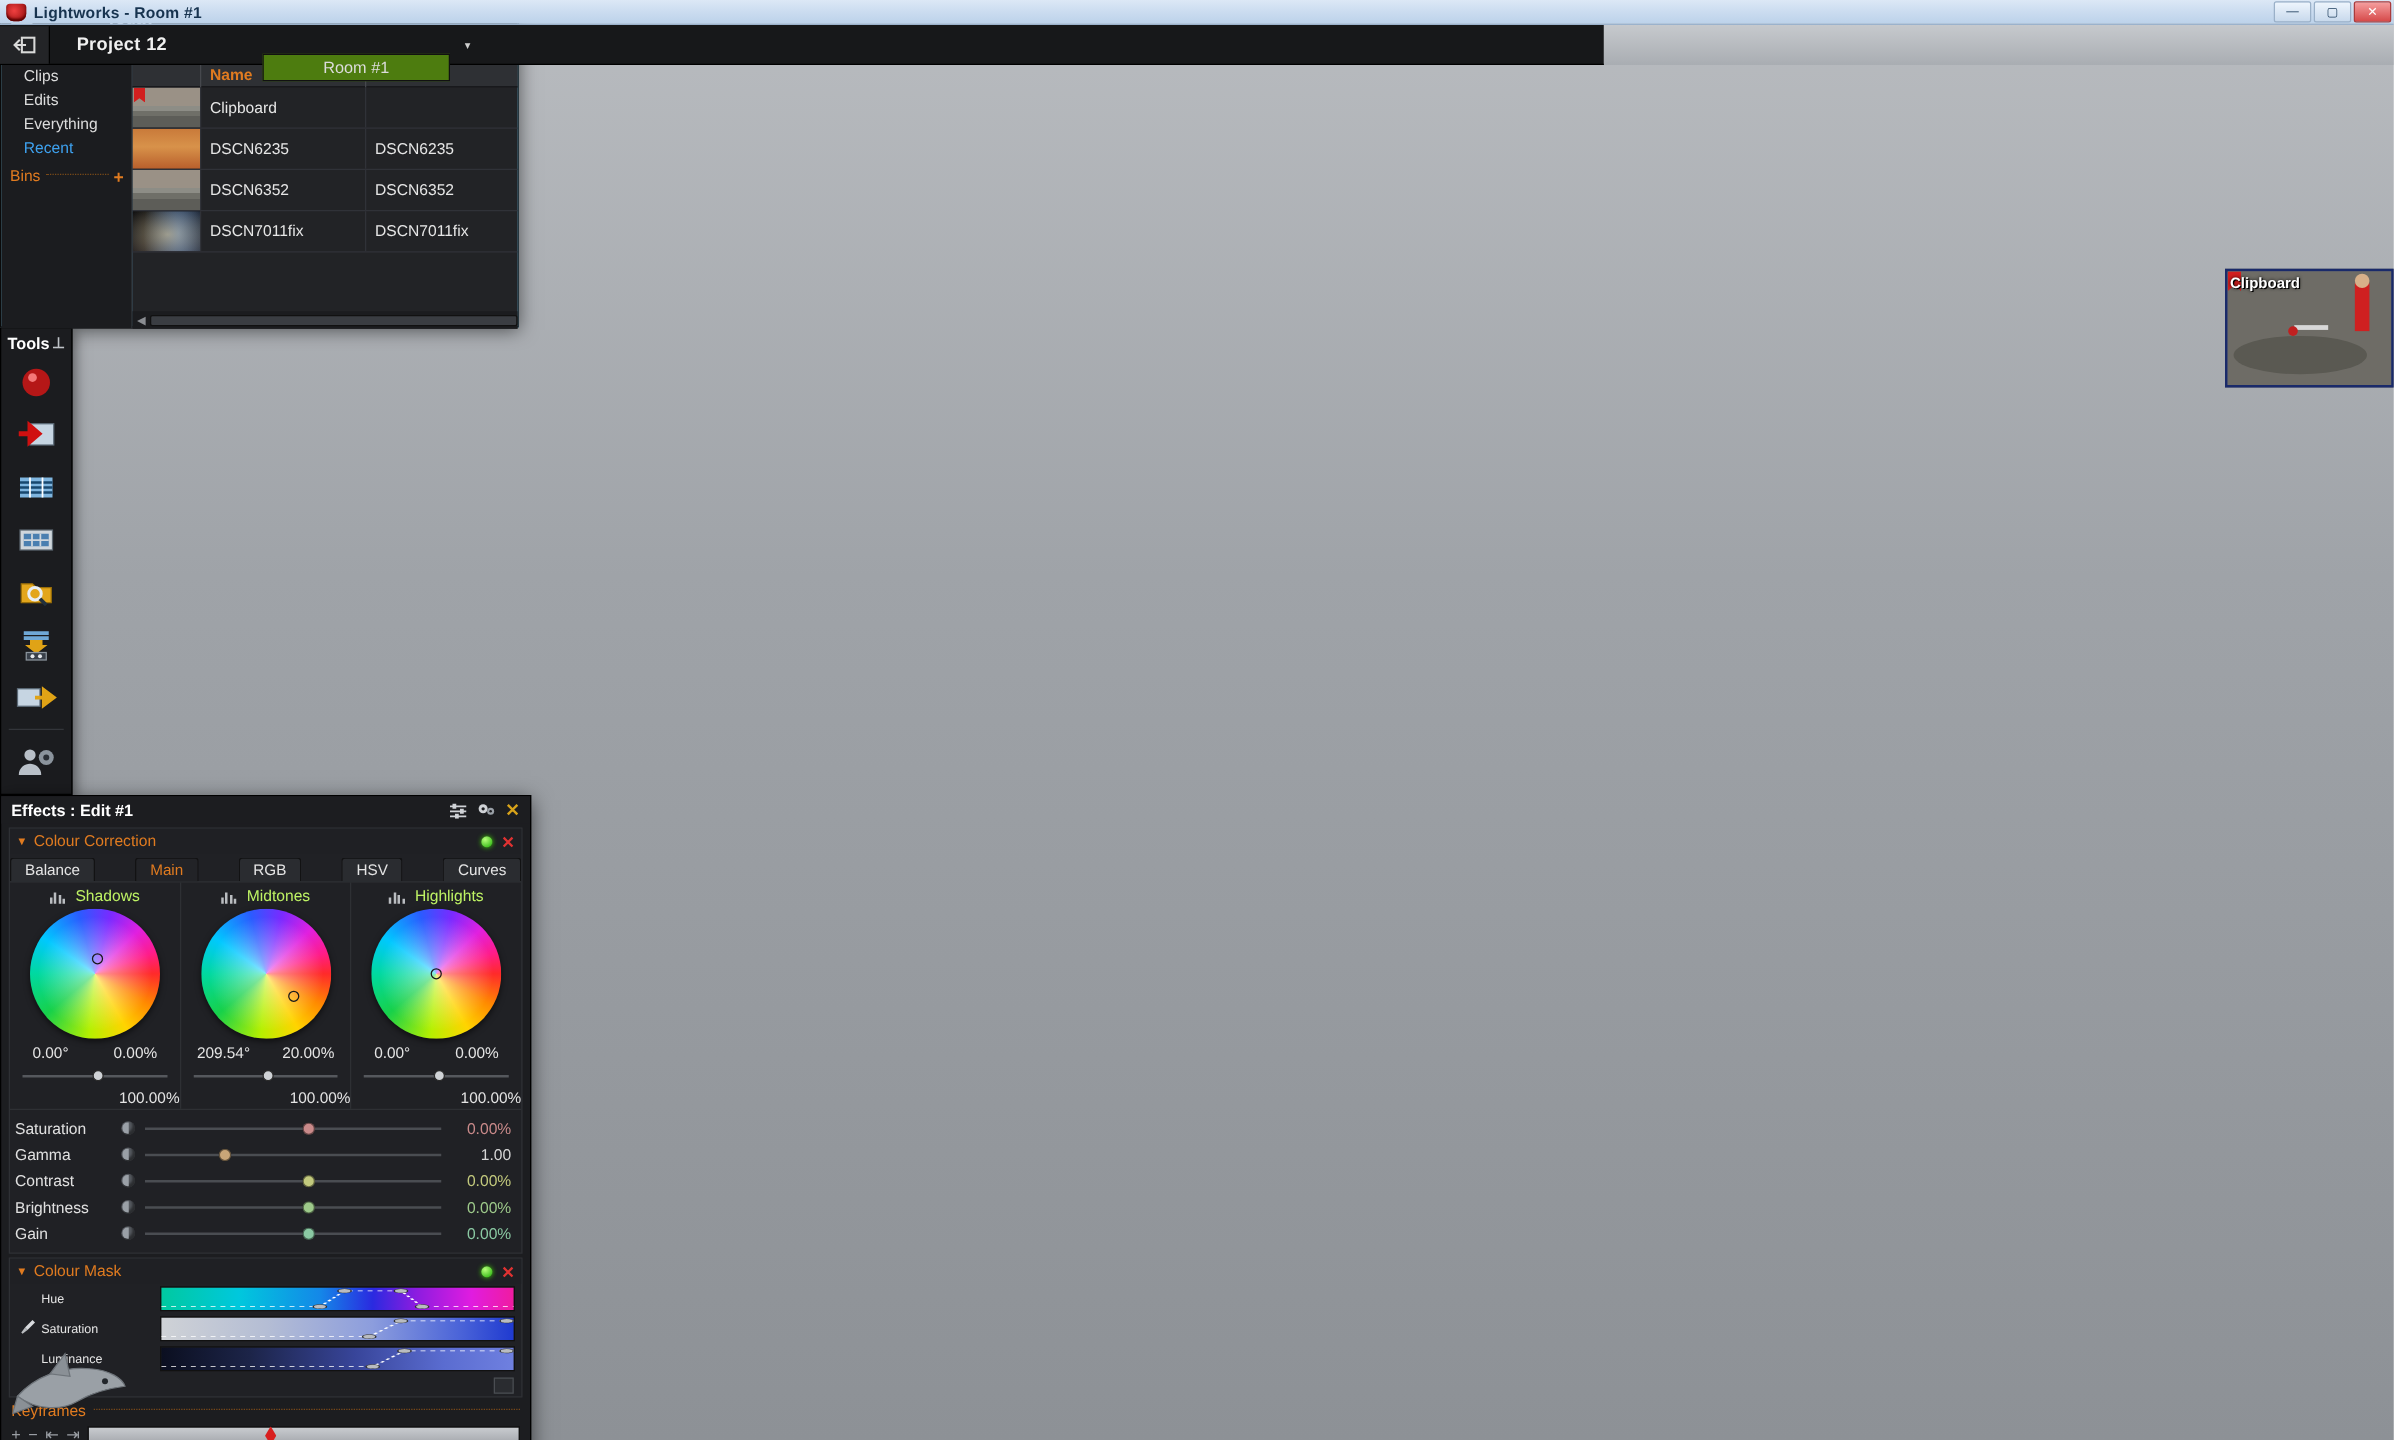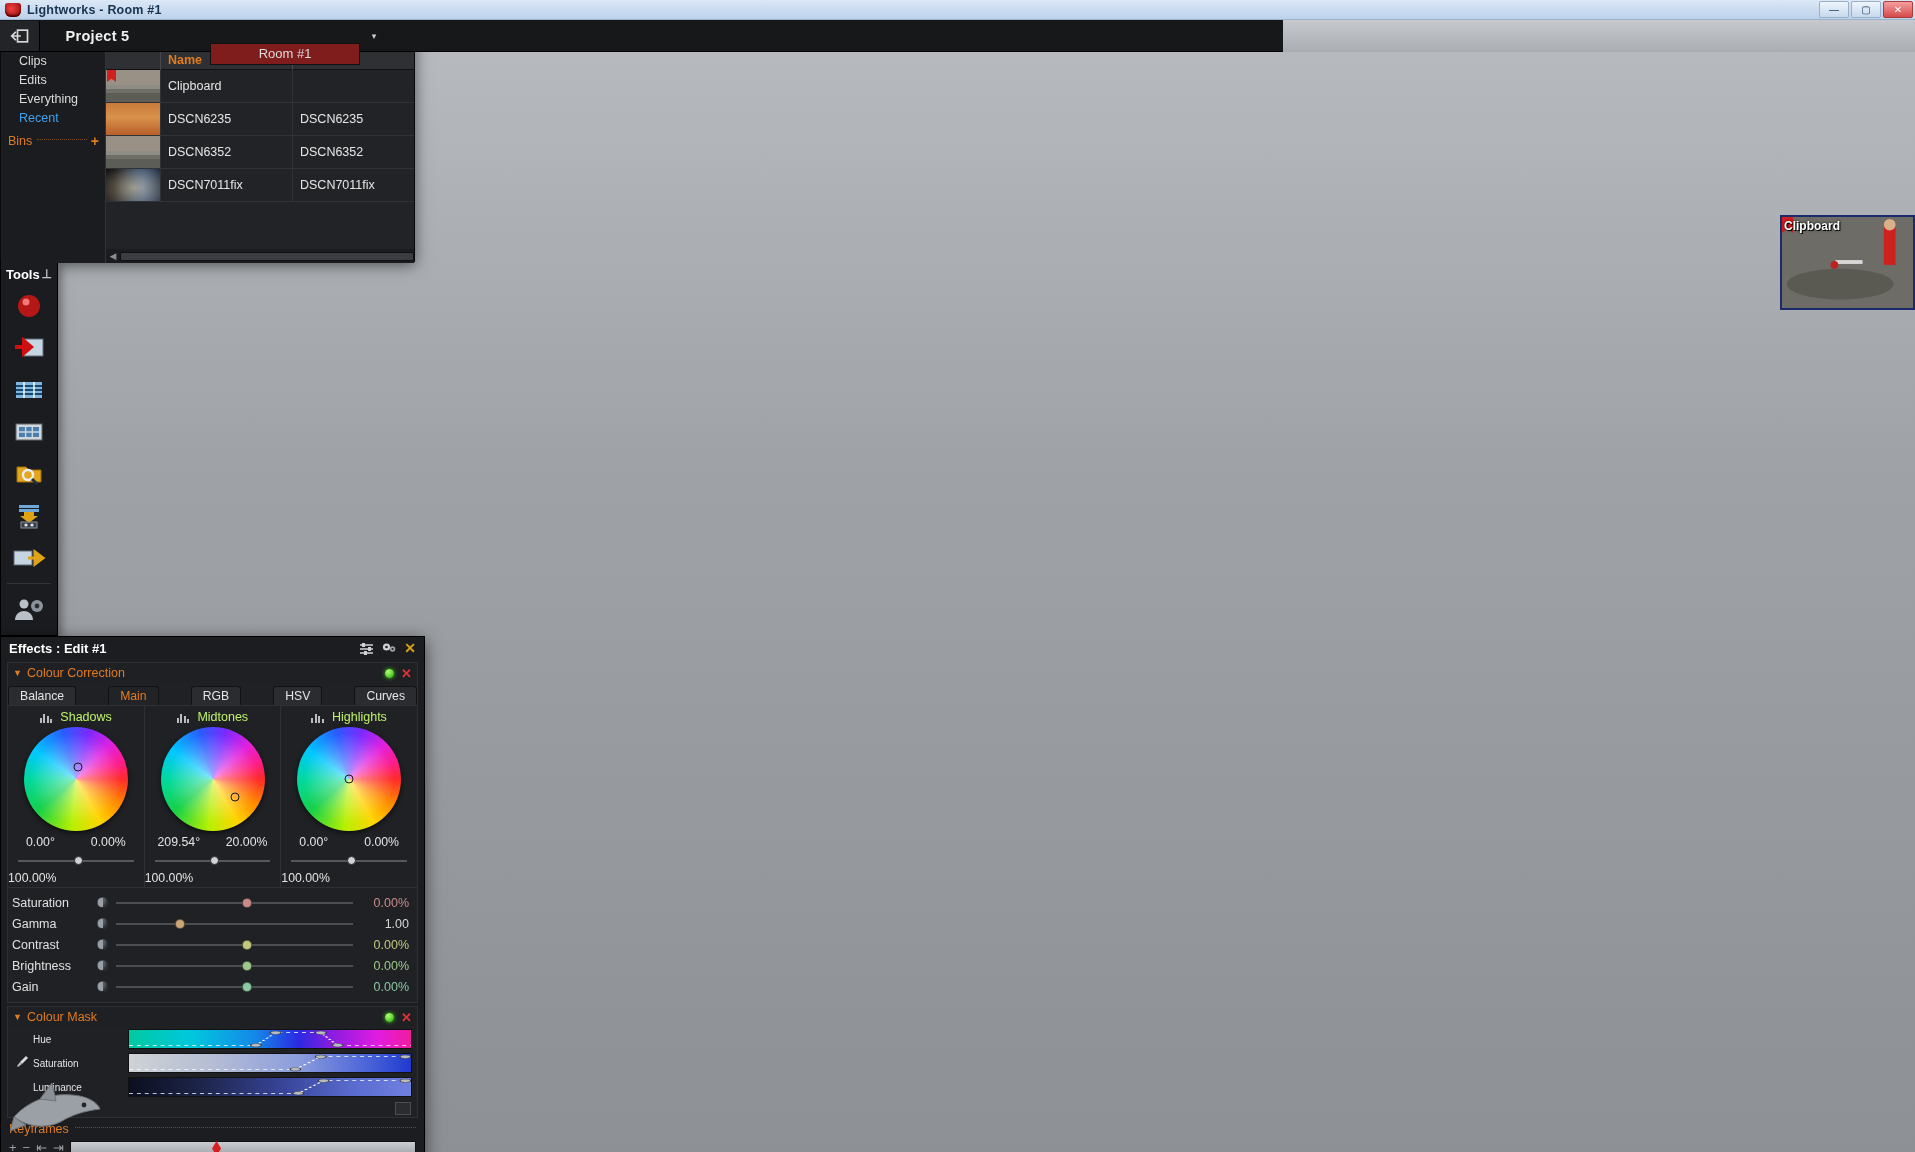--- a/index.html
+++ b/index.html
@@ -40,21 +40,21 @@
   #app-bar .backbtn{
     width:40px;height:30px;background:#232427;border-right:1px solid #000;
     display:flex;align-items:center;justify-content:center;
   }
   #app-bar .backbtn svg{width:20px;height:18px;}
   #app-bar .proj{
     width:115px;text-align:center;font-weight:bold;font-size:14.5px;color:#f0f0f0;
     letter-spacing:.3px;
   }
   #app-bar .roomsel{
-    margin-left:55px; width:150px;height:22px;background:#7f1d1d;border:1px solid #111;
+    margin-left:55px; width:150px;height:22px;background:#4d7c0f;border:1px solid #111;
     display:flex;align-items:center;justify-content:center;font-size:13px;color:#dcdcdc;
     position:relative;
     margin-top:36px;
   }
   #app-bar .roomarrow{ width:28px;height:22px;display:flex;align-items:center;justify-content:center;
     font-size:9px;color:#cfcfcf;}
   #app-bar-fill{position:absolute;left:1283px;top:20px;width:632px;height:32px;
     background:linear-gradient(180deg,#c6c9cd,#a9adb2); z-index:39;}
 
   
@@ -131,21 +131,21 @@
          #7a2aff 285deg,#e020e0 315deg,#ff1c8a 340deg,#ff2a2a 360deg);
      box-shadow:0 2px 5px rgba(0,0,0,.6);
   }
   .wdot{ position:absolute;width:9px;height:9px;border-radius:50%;border:1.5px solid #1a1a1a;
      background:transparent; transform:translate(-50%,-50%);}
   .wvals{ display:flex; justify-content:space-around; font-size:12.3px;color:#e4e4e4;margin-top:4px;}
   .wslider{ margin:5px 10px 0 10px; position:relative; height:16px; }
   .wslider .track{ position:absolute; top:6px; left:0; right:0; height:2px; background:#55585d;}
   .wslider .knob{ position:absolute; top:2px; width:9px;height:9px;border-radius:50%;
      background:#cfd2d6; border:1px solid #2a2a2a;}
-  .wpct{ font-size:12.3px; color:#e4e4e4; text-align:left; margin-top:1px;}
+  .wpct{ font-size:12.3px; color:#e4e4e4; text-align:right; margin-top:1px;}
   .prow{ display:flex; align-items:center; height:21px; padding:0 4px; }
   .prow .plab{ width:85px; font-size:12.5px;color:#e0e0e0;}
   .prow .kicon{ width:14px;height:13px;position:relative;margin-right:5px;}
   .prow .kicon .c{ position:absolute;left:0;top:1px;width:11px;height:11px;border-radius:50%;
       background:#565a60; box-shadow:inset -2px -2px 2px rgba(0,0,0,.5);}
   .prow .kicon .c:after{ content:''; position:absolute; left:1px;top:1px;width:5px;height:9px;
       background:#9aa0a7; border-radius:4px 0 0 4px;}
   .prow .ptrack{ flex:1; height:16px; position:relative;}
   .prow .ptrack .ln{ position:absolute;top:7px;left:0;right:0;height:2px;background:#4a4d52;}
   .prow .ptrack .kb{ position:absolute;top:3px;width:10px;height:10px;border-radius:50%;
@@ -216,21 +216,21 @@
 
 <div id="app-bar-fill"></div>
 
 <div id="app-bar">
   <div class="backbtn">
     <svg viewBox="0 0 24 20">
         <rect x="9" y="3" width="12" height="14" fill="none" stroke="#d9d9d9" stroke-width="2"></rect>
         <path d="M13 10 H3 M7 5 L2 10 L7 15" fill="none" stroke="#d9d9d9" stroke-width="2"></path>
       </svg>
   </div>
-  <div class="proj">Project 5</div>
+  <div class="proj">Project 12</div>
   <div class="roomsel">
     <span>Room #1</span>
   </div>
   <div class="roomarrow">▾</div>
 </div>
 
 <div id="browser">
   <div class="bhead">
     <div class="hamb">
         <i></i>

